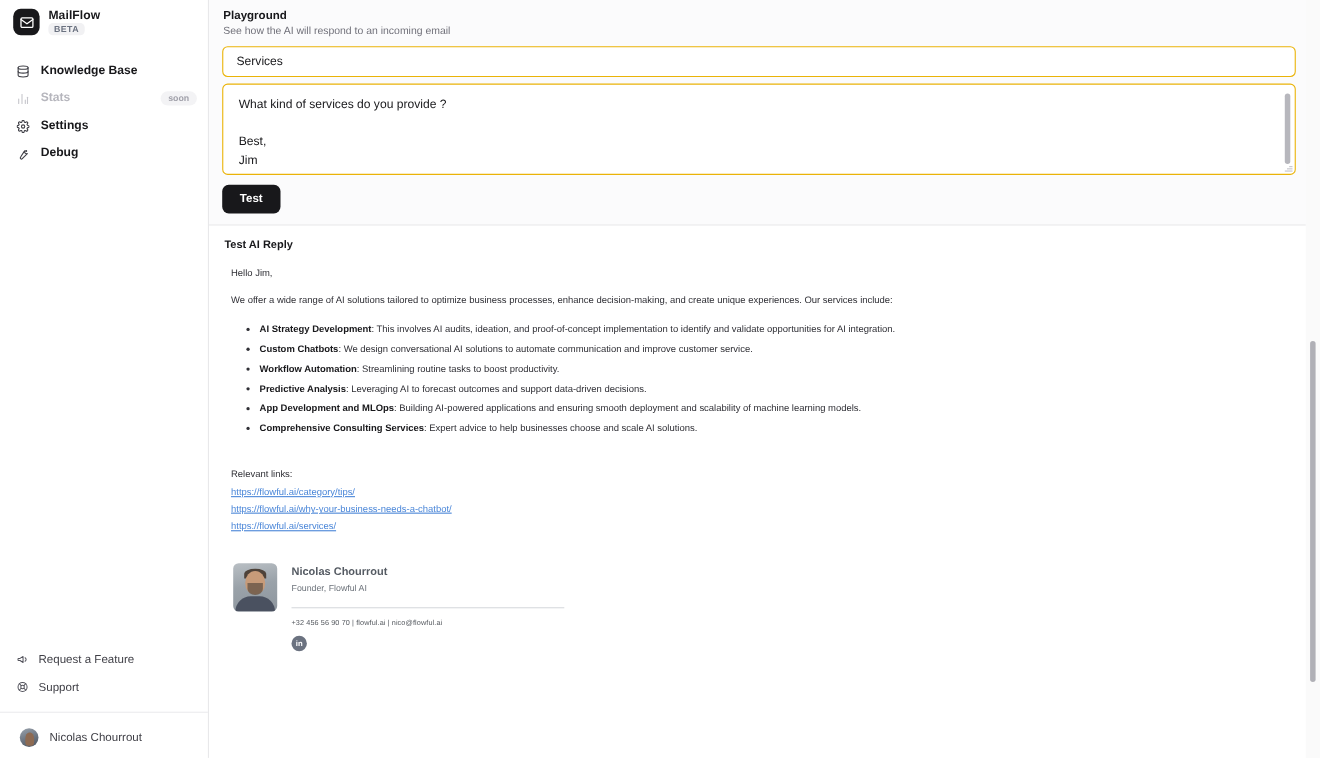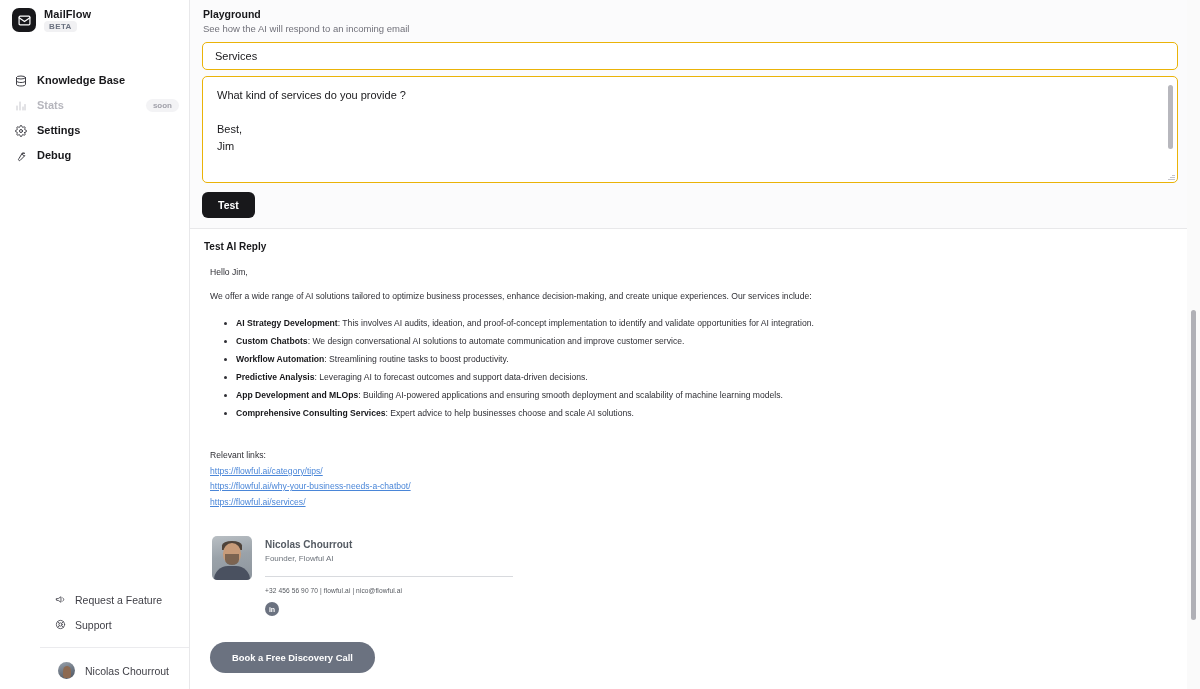--- a/index.html
+++ b/index.html
@@ -12,21 +12,20 @@
   .app { display: flex; width: 1200px; height: 689px; position: relative; }
 
   
   .sidebar {
     width: 190px; height: 689px;
     background: #ffffff;
     border-right: 1px solid #e8e8ea;
     display: flex; flex-direction: column;
     flex: 0 0 190px;
     position: relative;
-    gap: 16px;
   }
   .brand { display: flex; align-items: center; gap: 8px; padding: 8px 0 0 12px; }
   .brand-logo {
     width: 24px; height: 24px; border-radius: 7px;
     background: #18181b; color: #fff;
     display: flex; align-items: center; justify-content: center;
     flex: 0 0 24px;
   }
   .brand-text { display: flex; flex-direction: column; gap: 1px; }
   .brand-name { font-size: 11px; font-weight: bold; color: #18181b; line-height: 12px; letter-spacing: .1px; }
@@ -45,21 +44,21 @@
   }
   .nav-item .ico { width: 13px; height: 13px; display: flex; align-items: center; justify-content: center; flex: 0 0 13px; color: #3f3f46; }
   .nav-item.disabled { color: #b6b6bd; cursor: default; }
   .nav-item.disabled .ico { color: #c6c6cc; }
   .nav-label { flex: 1; line-height: 13px; }
   .soon-badge {
     font-size: 8px; color: #a1a1aa; background: #f3f3f5;
     border-radius: 8px; padding: 2px 7px; font-weight: bold;
   }
 
-  .sidebar-bottom { margin-top: auto; padding-bottom: 10px; margin-left: 40px; }
+  .sidebar-bottom { margin-top: auto; padding-bottom: 10px; }
   .foot-item {
     display: flex; align-items: center; gap: 9px;
     height: 25px; padding: 0 10px 0 14px;
     font-size: 10.5px; color: #3f3f46; cursor: pointer;
   }
   .foot-item .ico { width: 12px; height: 12px; display:flex; align-items:center; justify-content:center; flex:0 0 12px; color:#52525b;}
   .sidebar-sep { height: 1px; background: #ebebee; margin: 10px 0 0 0; }
   .user-row { display: flex; align-items: center; gap: 10px; padding: 14px 10px 0 18px; cursor: pointer; }
   .user-avatar {
     width: 17px; height: 17px; border-radius: 50%;
@@ -86,21 +85,21 @@
   .card {
     background: #ffffff; border: 1px solid #eab308; border-radius: 5px;
     margin: 0 12px 0 12px;
   }
   .subject-field {
     height: 28px; display: flex; align-items: center;
     padding: 0 12px; font-size: 11px; color: #18181b; font-weight: 500;
     margin-bottom: 6px;
   }
   .body-field {
-    height: 107px; padding: 10px 14px 0 14px;
+    height: 83px; padding: 10px 14px 0 14px;
     font-size: 11px; color: #18181b; line-height: 17px;
     position: relative; overflow: hidden;
   }
   .body-field p { margin: 0; }
   .body-field .spacer { height: 17px; }
   .ta-scroll {
     position: absolute; right: 4px; top: 8px;
     width: 5px; height: 64px; border-radius: 3px; background: #b7b7bd;
   }
   .ta-grip { position:absolute; right:2px; bottom:2px; width:7px; height:7px; }
@@ -331,23 +330,20 @@
               <div class="sig-meta">
                 <div class="sig-name">Nicolas Chourrout</div>
                 <div class="sig-role">Founder, Flowful AI</div>
                 <div class="sig-rule"></div>
                 <div class="sig-contact">+32 456 56 90 70  |  flowful.ai  |  nico@flowful.ai</div>
                 <div class="sig-li">in</div>
               </div>
             </div>
           </div>
 
-          <div class="cta-wrap">
-            <button class="cta-btn">Book a Free Discovery Call</button>
-          </div>
         </div>
       </section>
     </div>
 
     <div class="scroll-track"></div>
     <div class="page-scroll"></div>
   </main>
 </div>
 
 </body></html>

